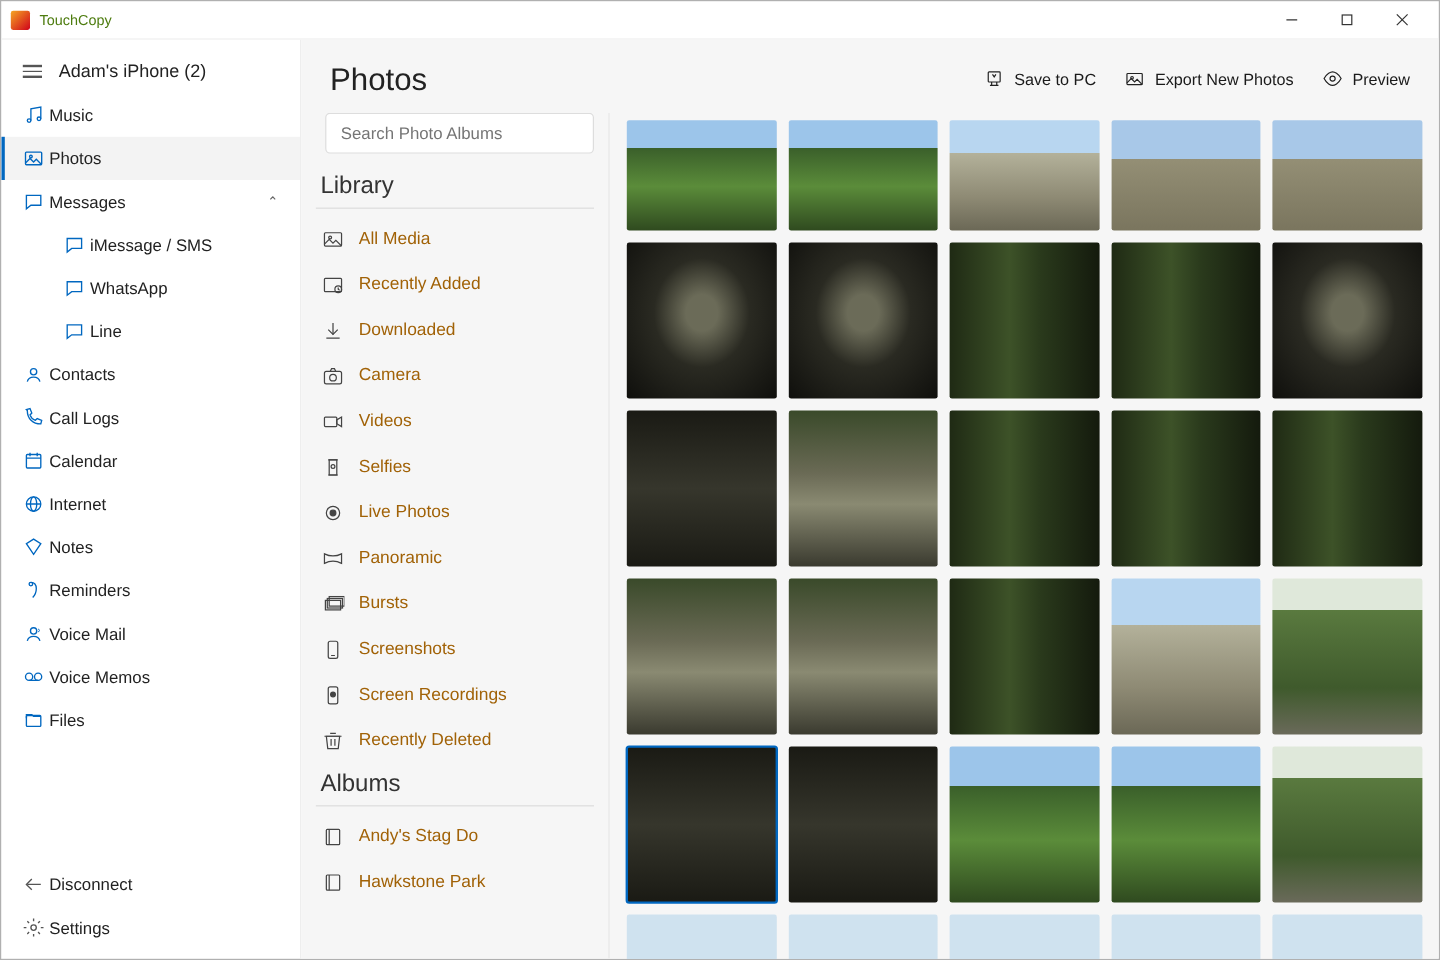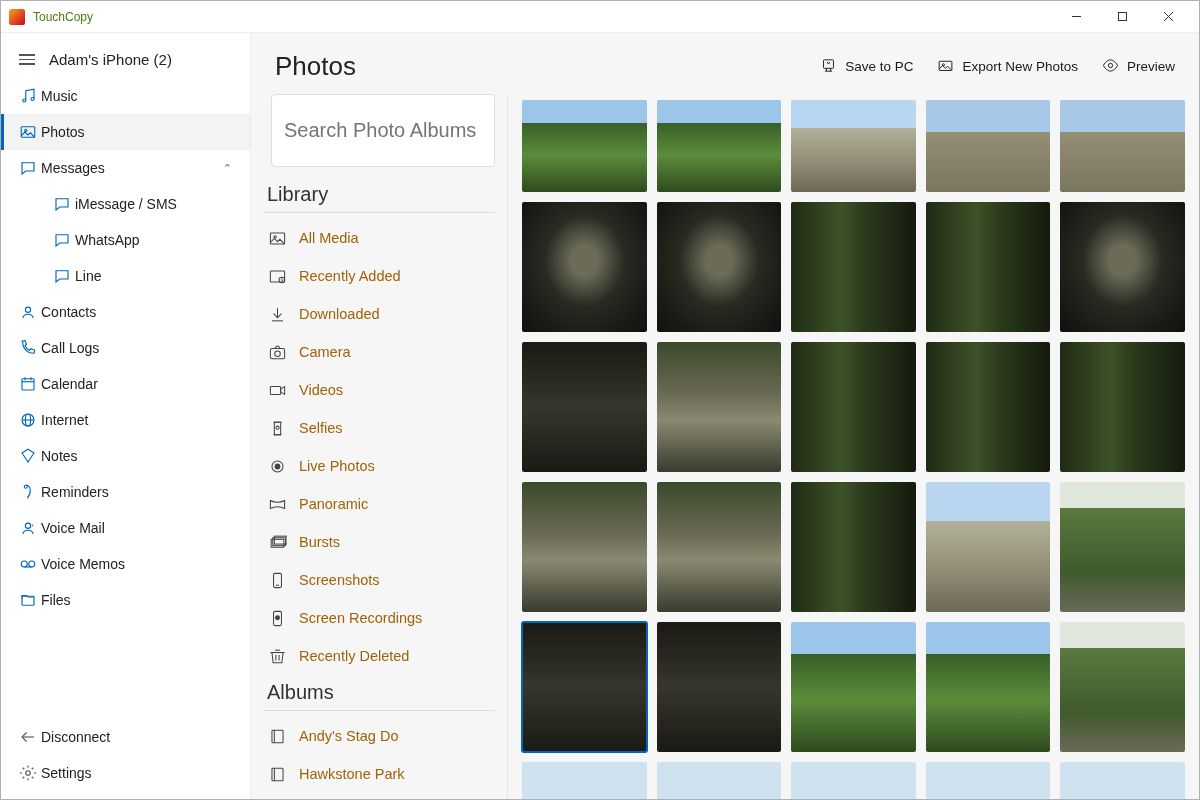--- a/index.html
+++ b/index.html
@@ -111,25 +111,25 @@
   
   .library-col {
     width: 245px;
     display: flex; flex-direction: column;
     overflow: hidden;
     padding-right: 4px;
     border-right: 1px solid #e6e6e6;
   }
   .search-box {
     margin: 0 8px 10px 8px;
-    padding: 24px 12px;
+    padding: 8px 12px;
     background: #fff;
     border: 1px solid #ddd;
     border-radius: 4px;
-    font-size: 20px;
+    font-size: 14px;
     color: #0f766e;
   }
   .section-head {
     font-size: 20px; font-weight: 400;
     padding: 6px 10px 6px 4px;
     border-bottom: 1px solid #dcdcdc;
     margin: 0 8px 6px 0;
   }
   .lib-list { list-style: none; overflow-y: auto; }
   .lib-item {

